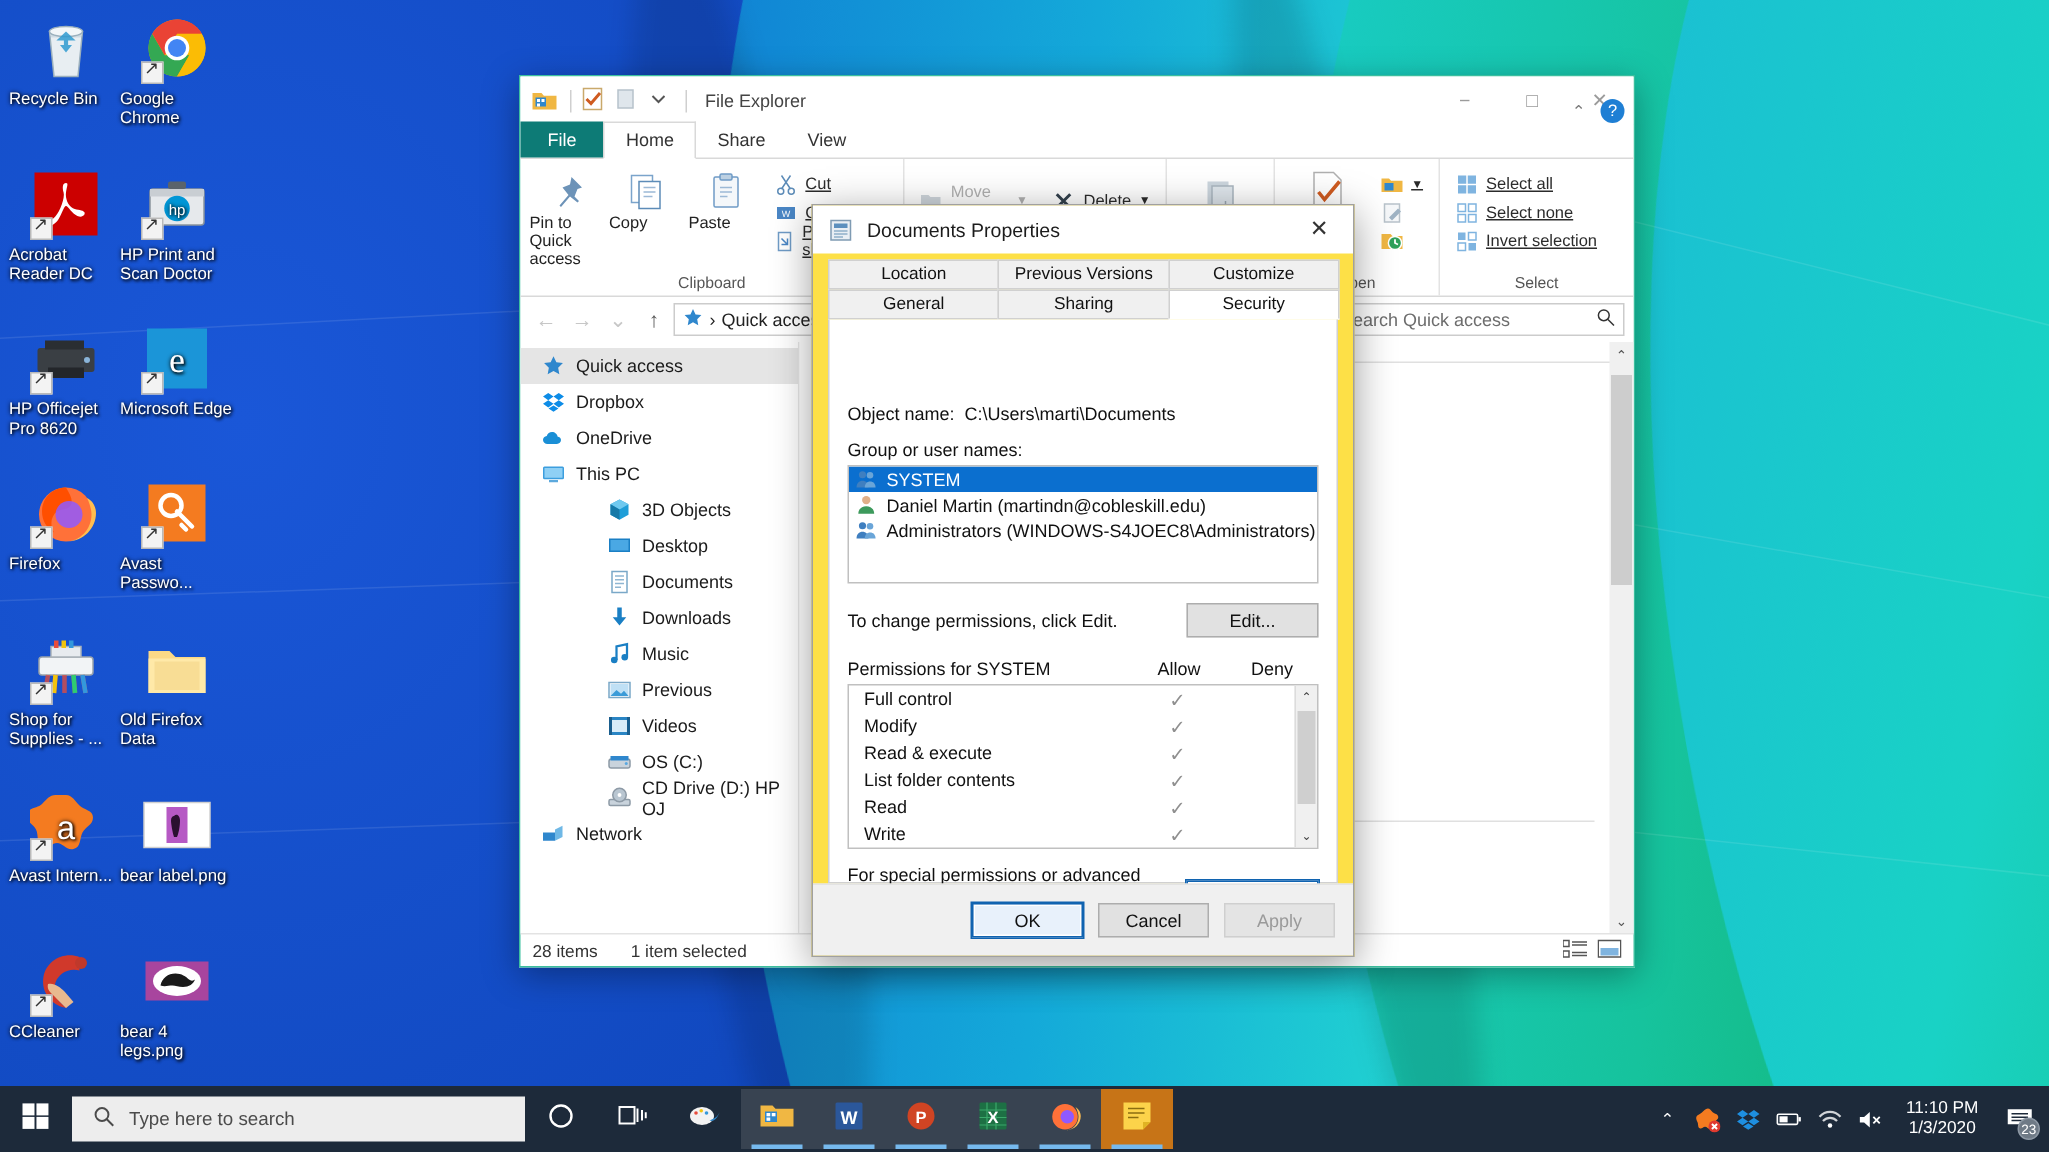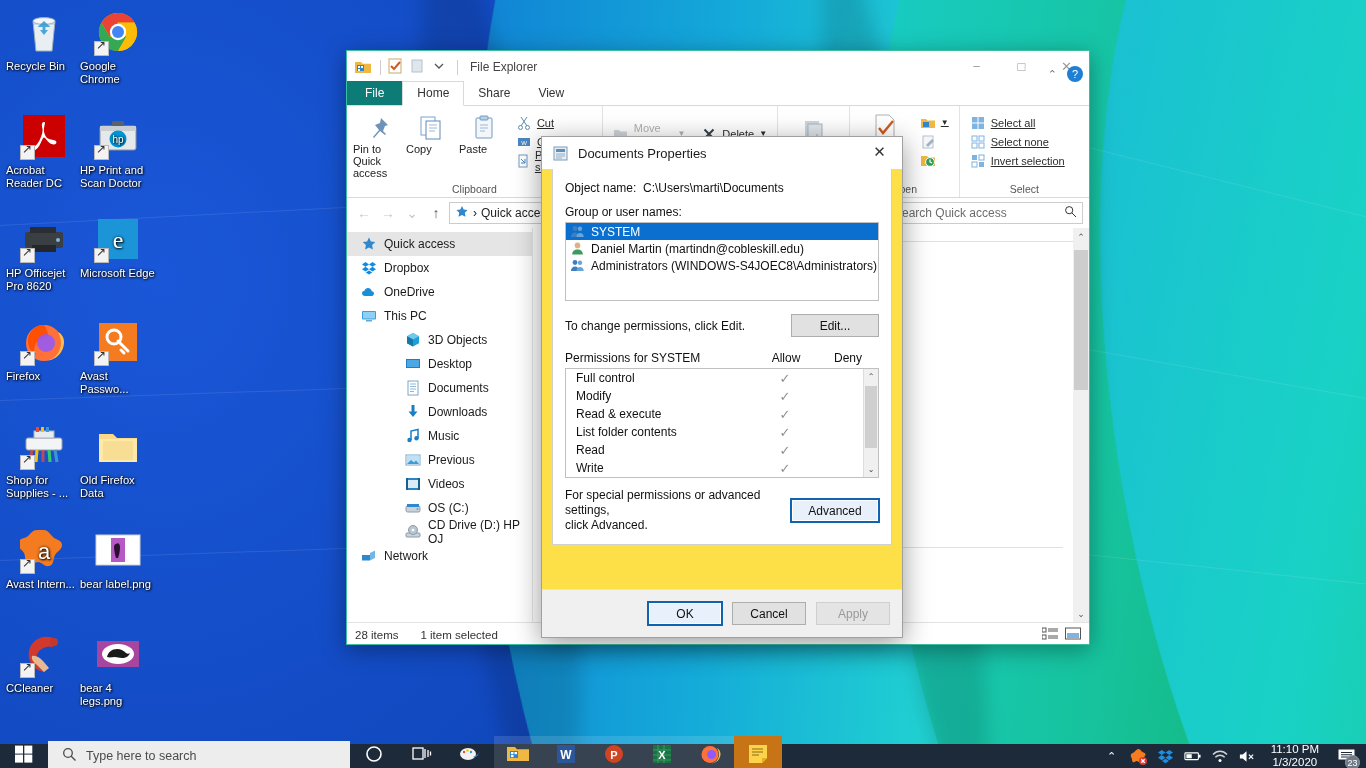--- a/index.html
+++ b/index.html
@@ -168,21 +168,21 @@
   .prtab {
     flex:1; border:1px solid #d0d0d0; background:#f0f0f0;
     display:flex; align-items:center; justify-content:center;
     font-size:11.5px; color:#111; margin-right:-1px;
   }
   .prtab.active { background:#fff; border-bottom-color:#fff; }
 
   .pr-panel { margin:0 10px; background:#fff; border:1px solid #d0d0d0;
     border-top:none; height:calc(100% - 32px - 44px - 48px); padding:12px 12px 0; position:relative; }
   .pr-row { display:flex; align-items:baseline; margin-bottom:10px; }
-  .pr-lbl { width:78px; font-size:12px; }
+  .pr-lbl { width:78px; font-size:12px;margin-top:44px; }
   .pr-val { font-size:12px; }
 
   .listbox { border:1px solid #c0c0c0; height:79px; background:#fff; position:relative;
     margin-top:3px; overflow:hidden; }
   .lrow { display:flex; align-items:center; gap:6px; height:17px; padding-left:4px; font-size:12px; }
   .lrow.sel { background:#0b6fcf; color:#fff; }
   .lrow .ic { width:15px; height:15px; flex:none; position:relative; }
 
   .btn {
     border:1px solid #adadad; background:#e1e1e1; height:23px; min-width:88px;
@@ -210,21 +210,21 @@
   .pscroll .thumb { position:absolute; left:1px; right:1px; top:17px; height:62px; background:#cfcfcf; }
 
   .pr-footer {
     position:absolute; left:0; right:0; bottom:0; height:48px; background:#f0f0f0;
     display:flex; align-items:center; justify-content:flex-end; gap:10px; padding-right:12px;
     border-top:1px solid #e3e3e3;
   }
 
   
   #taskbar {
-    position:absolute; left:0; bottom:0; width:1366px; height:24px;
+    position:absolute; left:0; bottom:0; width:1366px; height:44px;
     background:#1d2a3a; display:flex; align-items:center;
   }
   .tb-start { width:48px; height:40px; display:flex; align-items:center; justify-content:center; }
   .tb-search {
     width:302px; height:30px; background:#ededed; display:flex; align-items:center;
     gap:9px; padding-left:14px; font-size:12.5px; color:#4b4b4b;
   }
   .tb-btn { width:48px; height:40px; display:flex; align-items:center; justify-content:center; position:relative; }
   .tb-btn.run { background:rgba(255,255,255,.12); }
   .tb-btn.run:after {
@@ -876,20 +876,32 @@
       <svg width="17" height="17" viewBox="0 0 17 17">
         <rect x="2" y="2" width="13" height="13" fill="#e8eef4" stroke="#7f9bb3"></rect>
         <rect x="4" y="4" width="9" height="3" fill="#5b8fbe"></rect>
         <path d="M4 9h9M4 11h9M4 13h6" stroke="#8fb0c9"></path>
       </svg>
     </span>
     <span class="tx">Documents Properties</span>
     <span class="pr-close">✕</span>
   </div>
 
+  <div class="pr-tabs">
+    <div class="pr-tabrow">
+      <div class="prtab">Location</div>
+      <div class="prtab">Previous Versions</div>
+      <div class="prtab">Customize</div>
+    </div>
+    <div class="pr-tabrow">
+      <div class="prtab">General</div>
+      <div class="prtab">Sharing</div>
+      <div class="prtab active">Security</div>
+    </div>
+  </div>
 
   <div class="pr-panel">
 
     <div class="pr-row">
       <span class="pr-lbl">Object name:</span>
       <span class="pr-val">C:\Users\marti\Documents</span>
     </div>
 
     <div style="margin-bottom:2px;">Group or user names:</div>
 

